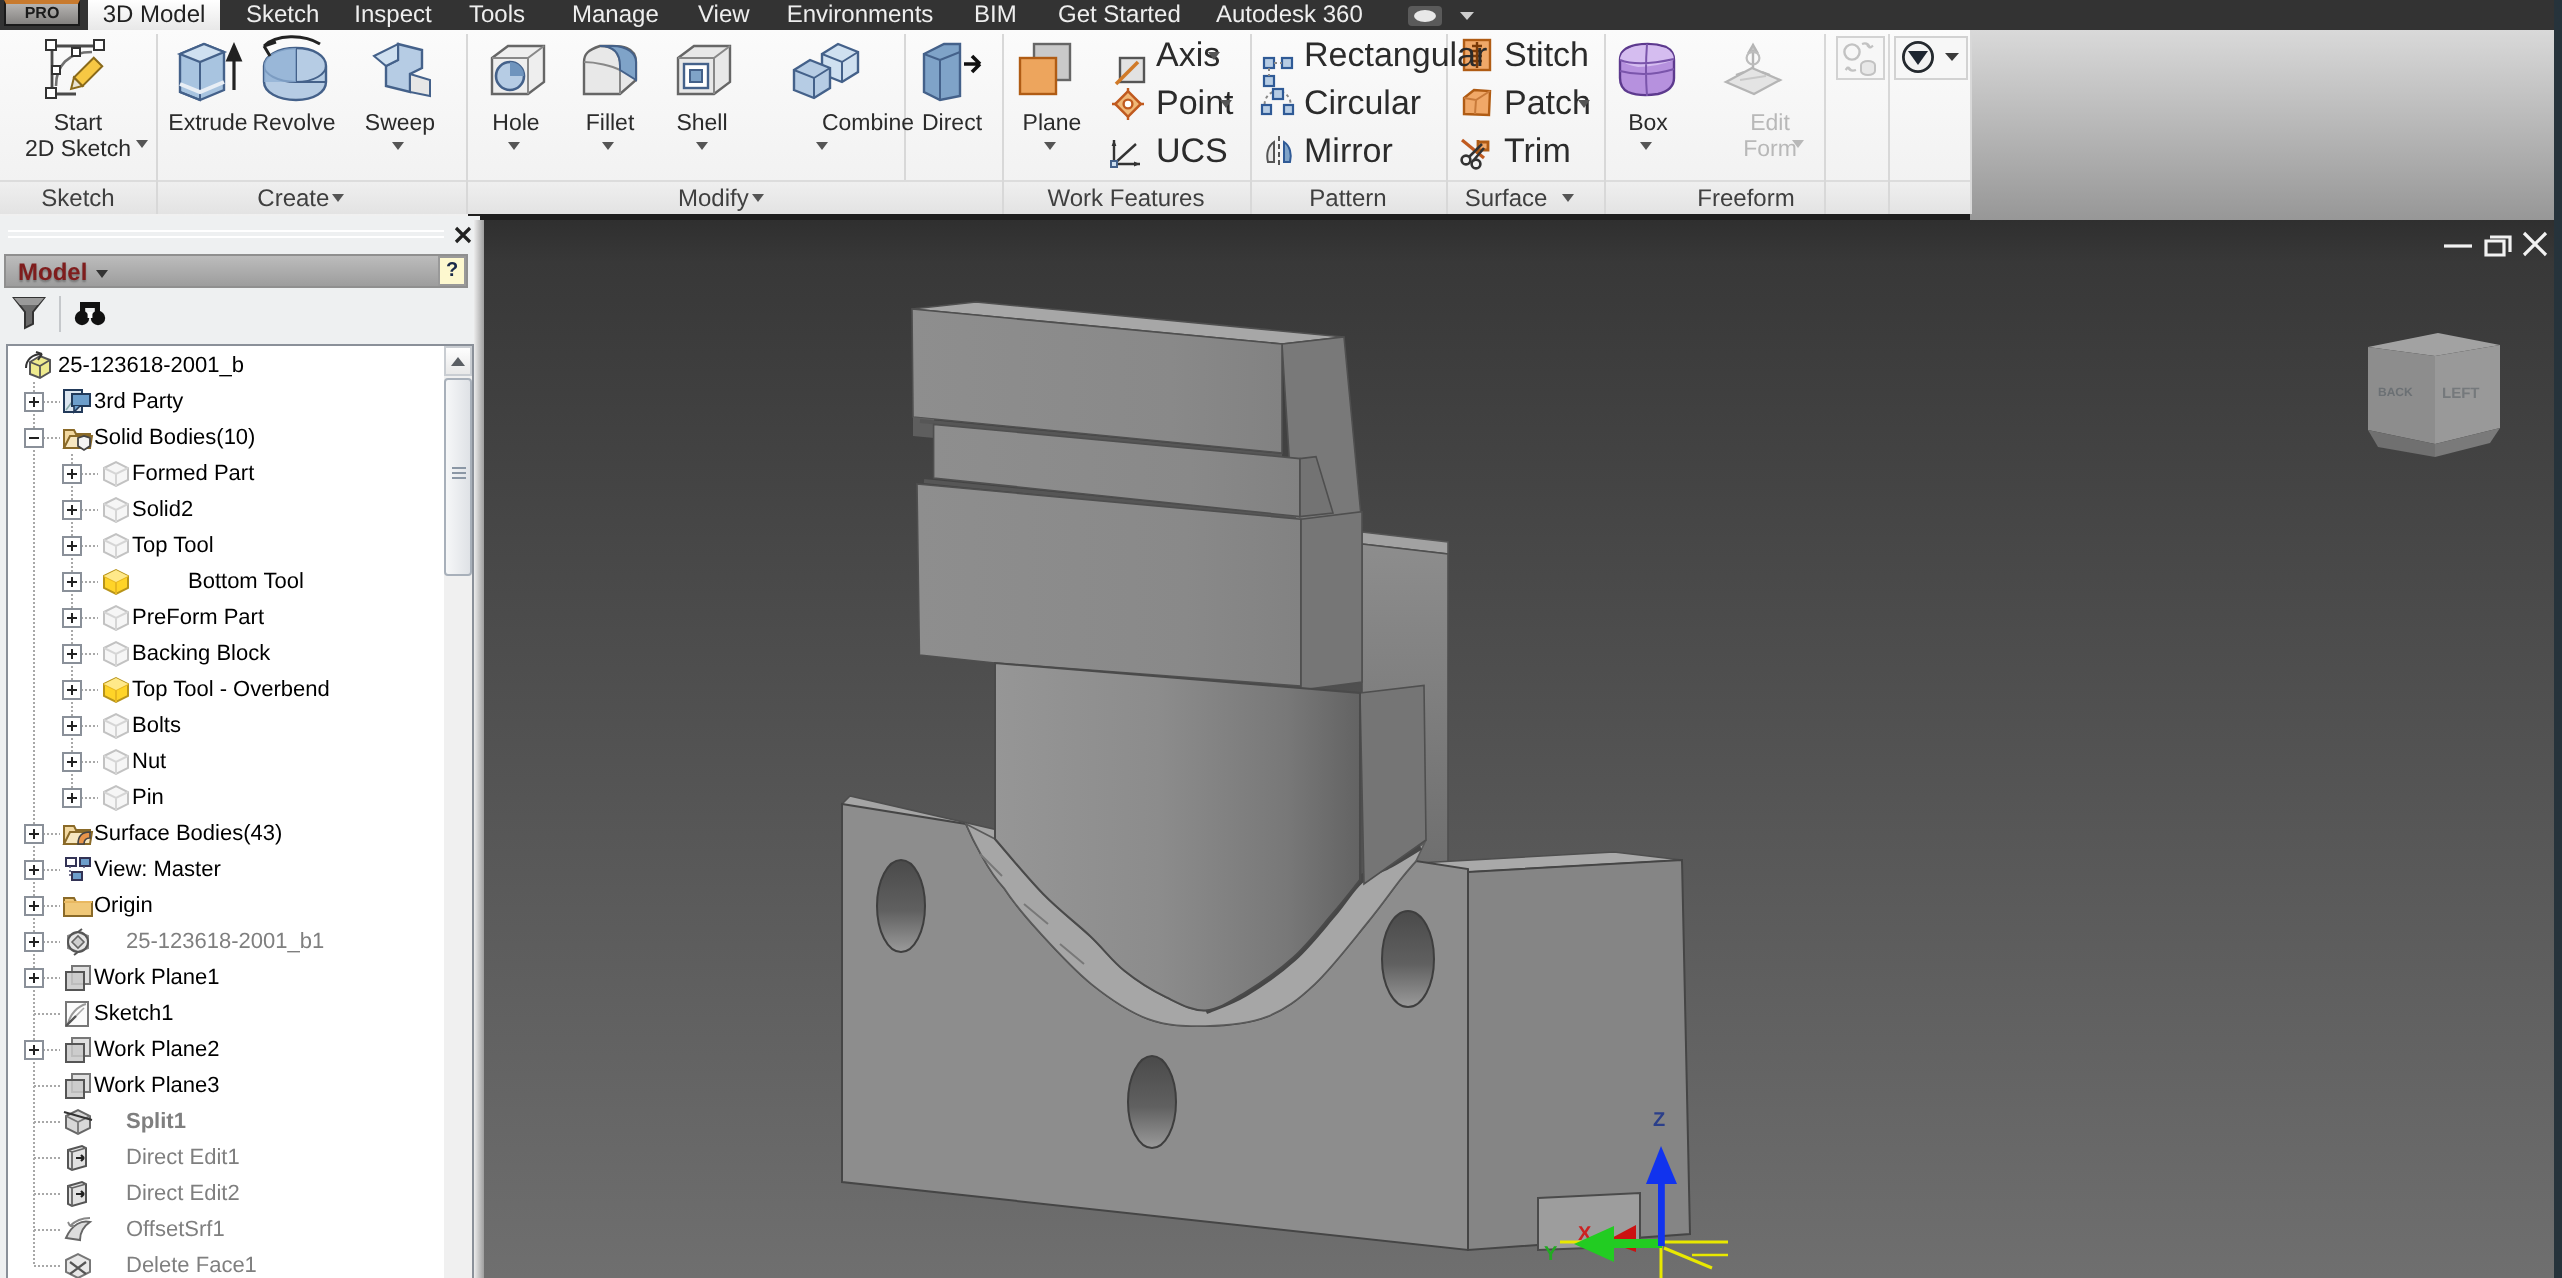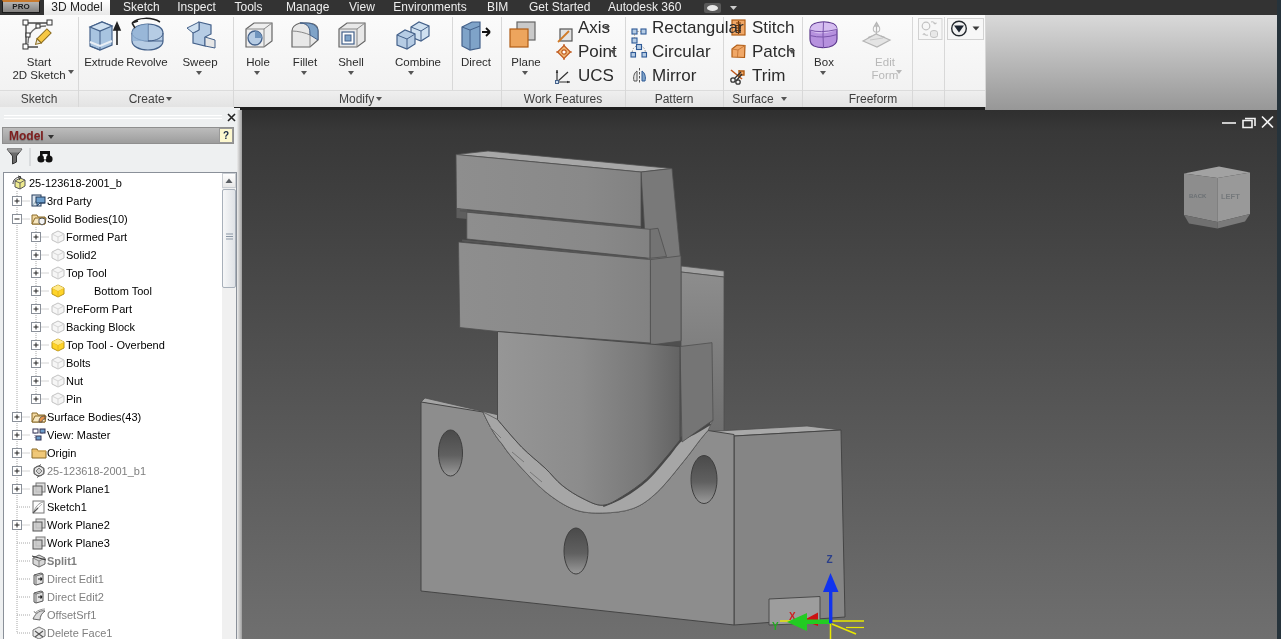--- a/index.html
+++ b/index.html
@@ -26,21 +26,21 @@
 
 
 #viewport { position:absolute; left:240px; top:110px; width:1037px; height:529px; background:linear-gradient(#2f2f2f, #383838 4%, #6f6f6f); }
 #rightedge { position:absolute; left:1277px; top:0; width:4px; height:639px; background:#26333b; }
 
 
 #leftpanel { position:absolute; left:0; top:108px; width:240px; height:531px; background:#eef0f1; }
 #browserhead { position:absolute; left:2px; top:127px; width:232px; height:17px; background:linear-gradient(#bcbcbc,#9d9d9d); border:1px solid #8f8f8f; }
 #treebox { position:absolute; left:3px; top:172px; width:234px; height:467px; background:#ffffff; border:1px solid #8a9099; border-bottom:none; }
 .trow { position:absolute; font-size:11px; color:#000; white-space:nowrap; line-height:16px; }
-.gray { color:#7f7f7f; }
+.gray { color:#7f7f7f;margin-left:16px; }
 </style>
 </head>
 <body>
 <div id="app">
 
 <div id="menubar"></div>
 <div id="probox">PRO</div>
 <div id="tab-active">3D Model</div>
 <div class="tab" style="left:123px;width:35px;">Sketch</div>
 <div class="tab" style="left:177px;width:39px;">Inspect</div>
@@ -251,21 +251,21 @@
 <div class="blabel" style="left:74px;top:56px;width:60px;">Extrude</div>
 <div class="blabel" style="left:117px;top:56px;width:60px;">Revolve</div>
 <div class="blabel" style="left:170px;top:56px;width:60px;">Sweep</div>
 <div class="caret" style="left:196px;top:71px;"></div>
 <div class="blabel" style="left:228px;top:56px;width:60px;">Hole</div>
 <div class="caret" style="left:254px;top:71px;"></div>
 <div class="blabel" style="left:275px;top:56px;width:60px;">Fillet</div>
 <div class="caret" style="left:301px;top:71px;"></div>
 <div class="blabel" style="left:321px;top:56px;width:60px;">Shell</div>
 <div class="caret" style="left:348px;top:71px;"></div>
-<div class="blabel" style="left:388px;top:56px;width:60px;">Combine</div>
+<div class="blabel" style="left:404px;top:56px;width:60px;">Combine</div>
 <div class="caret" style="left:408px;top:71px;"></div>
 <div class="blabel" style="left:446px;top:56px;width:60px;">Direct</div>
 <div class="blabel" style="left:496px;top:56px;width:60px;">Plane</div>
 <div class="caret" style="left:522px;top:71px;"></div>
 <div class="blabel" style="left:855px;top:56px;width:60px;color:#b8b8b8;">Edit<br>Form</div>
 <div class="caret" style="left:896px;top:70px;border-top-color:#b8b8b8;"></div>
 <div class="blabel" style="left:794px;top:56px;width:60px;">Box</div>
 <div class="caret" style="left:820px;top:71px;"></div>
 
 <div class="rowlabel" style="left:578px;top:21px;">Axis</div>

